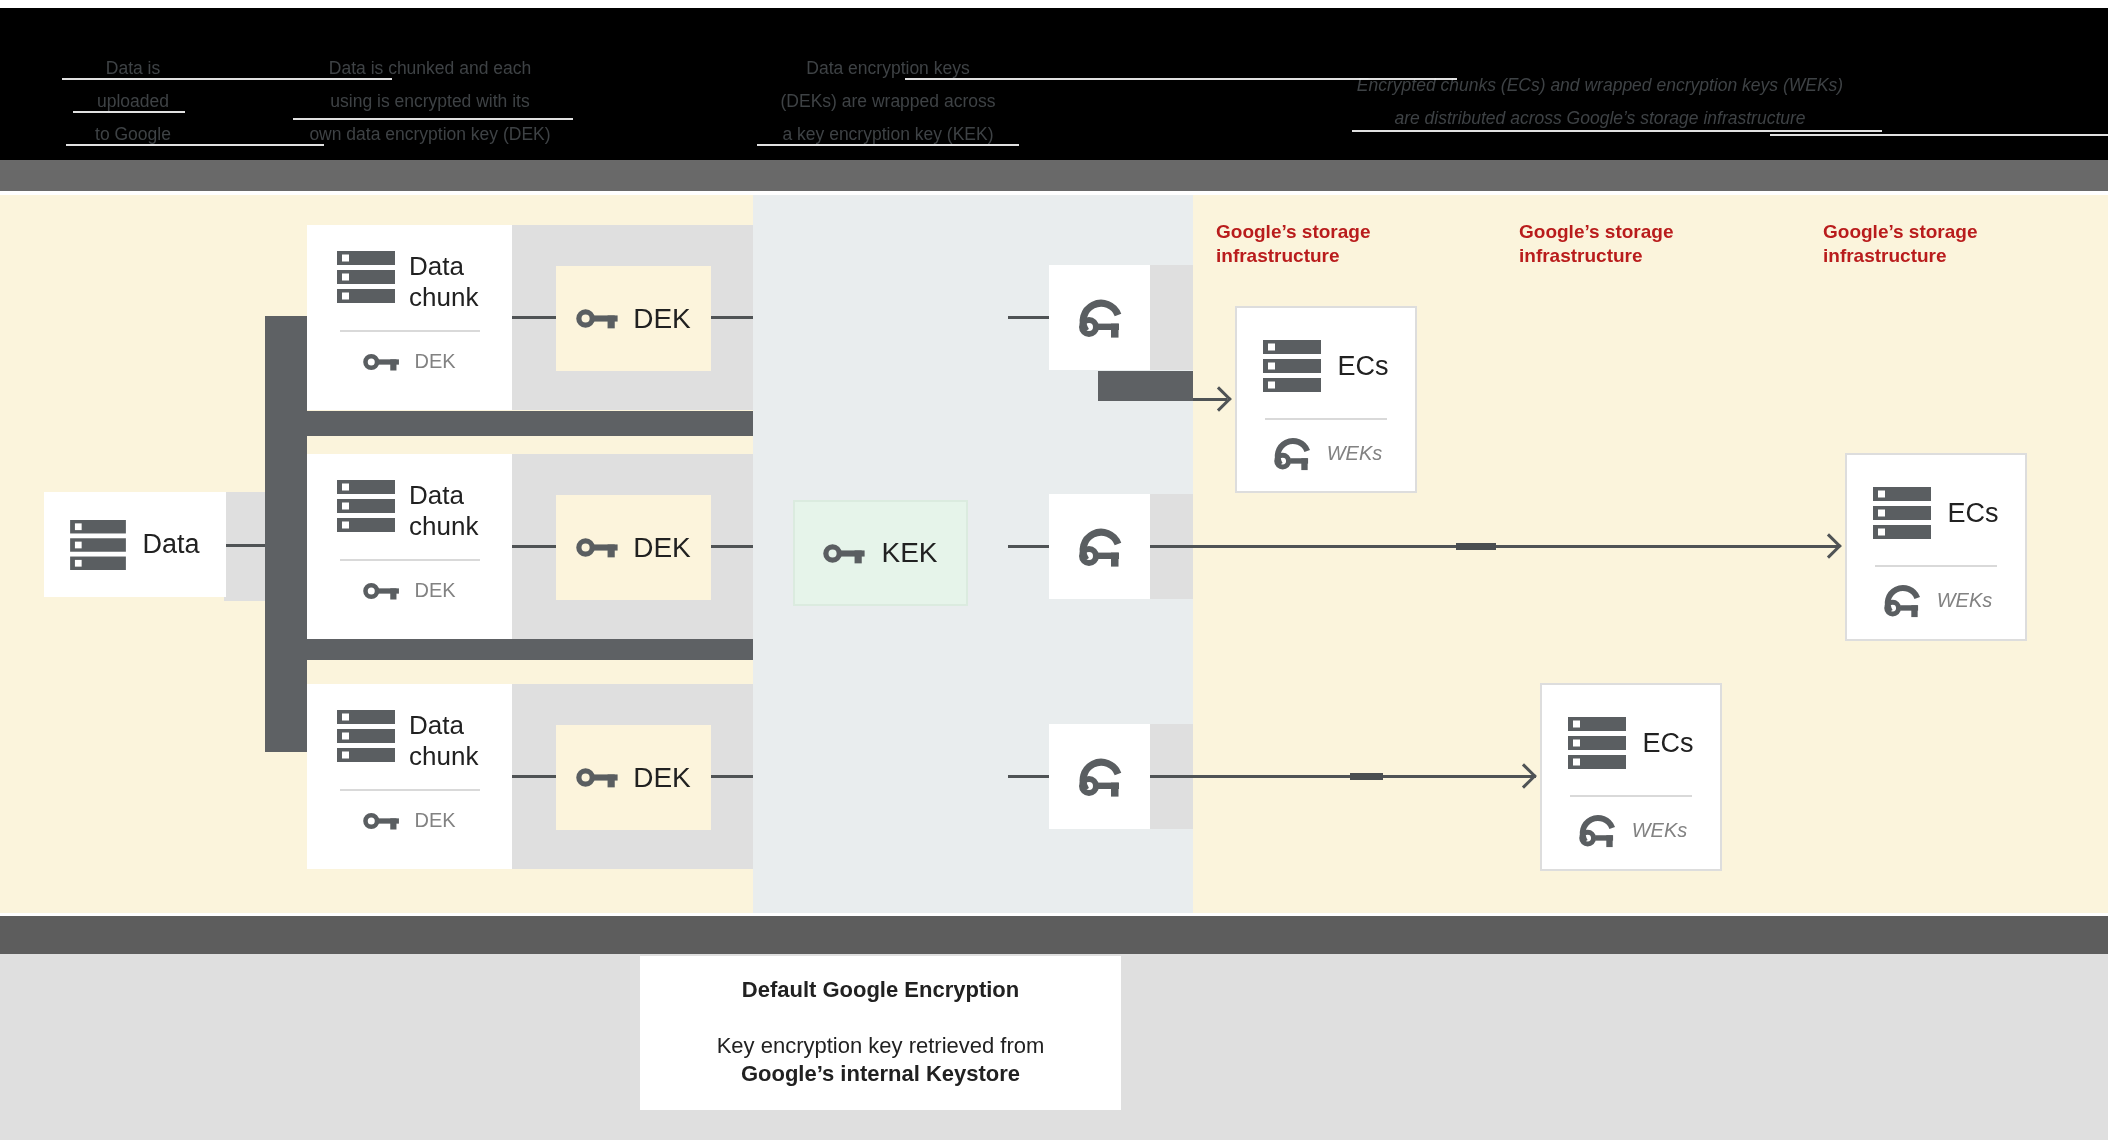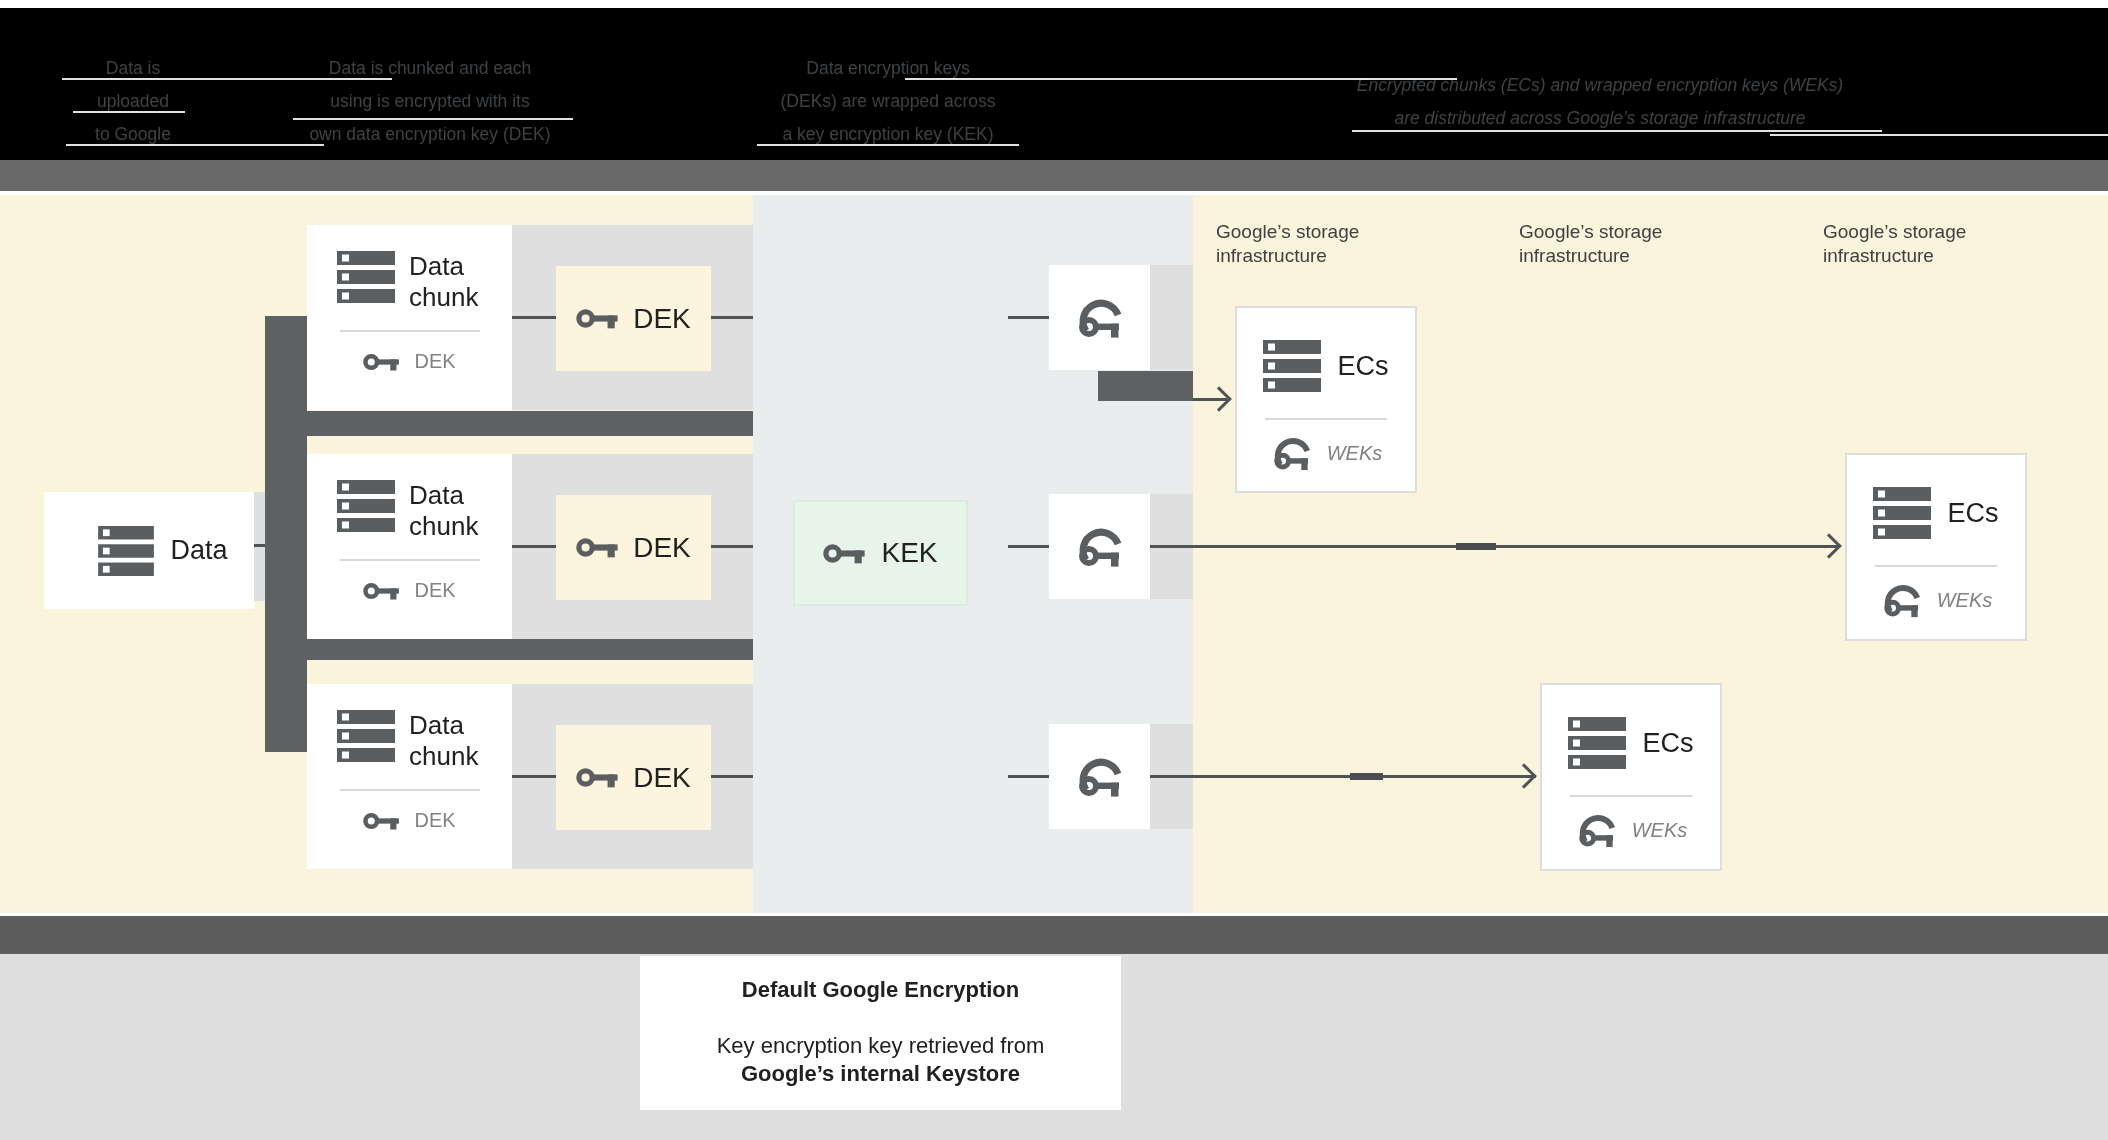--- a/index.html
+++ b/index.html
@@ -15,32 +15,32 @@
   .bg-col{left:753px;top:187px;width:440px;height:718px;background:#E9EDEE;}
   .bg-yellow-right{left:1193px;top:187px;width:915px;height:718px;background:#FBF4DC;}
   .band-dark2{left:0;top:908px;width:2108px;height:38px;background:#5D5D5D;}
   .bg-bottom{left:0;top:946px;width:2108px;height:194px;background:#DFDFDF;}
 
   
   .cap{color:#3E4245;font-size:17.5px;line-height:33px;text-align:center;}
   .streak{height:2px;background:#ffffff;opacity:.88;}
 
   
-  .storage{color:#404040;font-size:19px;line-height:24px;width:240px;}
+  .storage{color:#b91c1c;font-size:19px;line-height:24px;width:240px;font-weight:bold;}
 
   
   .darkbar{background:#5E6164;}
   .grayband{background:#DFDFDF;}
   .line{background:#4F5355;height:3px;}
   .thickseg{background:#4A4E50;height:7px;}
   .ah{width:15px;height:15px;border-top:3px solid #4F5355;border-right:3px solid #4F5355;transform:rotate(45deg);}
 
   
   .card{background:#fff;}
-  .data-card{left:44px;top:484px;width:182px;height:117px;display:flex;align-items:center;justify-content:center;gap:16px;padding-left:28px;}
+  .data-card{left:44px;top:484px;width:182px;height:105px;display:flex;align-items:center;justify-content:center;gap:16px;}
   .data-label{font-size:27px;}
   .chunk-card{width:205px;height:185px;left:307px;}
   .chunk-icon{position:absolute;left:30px;top:26px;}
   .chunk-title{position:absolute;left:102px;top:26px;width:100px;font-size:26px;line-height:31px;}
   .chunk-div{position:absolute;left:33px;top:105px;width:140px;height:2px;background:#D9D9D9;}
   .keyrow{position:absolute;left:0;top:125px;width:100%;display:flex;align-items:center;justify-content:center;gap:13px;}
   .keyrow .klabel{font-size:20px;color:#828282;}
   .dek-box{width:155px;height:105px;background:#FCF4DC;left:556px;display:flex;align-items:center;justify-content:center;gap:13px;}
   .dek-box .blabel{font-size:28px;}
   .kek-box{left:793px;top:492px;width:175px;height:106px;background:#E6F4EA;border:2px solid #DBEBDF;box-sizing:border-box;display:flex;align-items:center;justify-content:center;gap:14px;}

